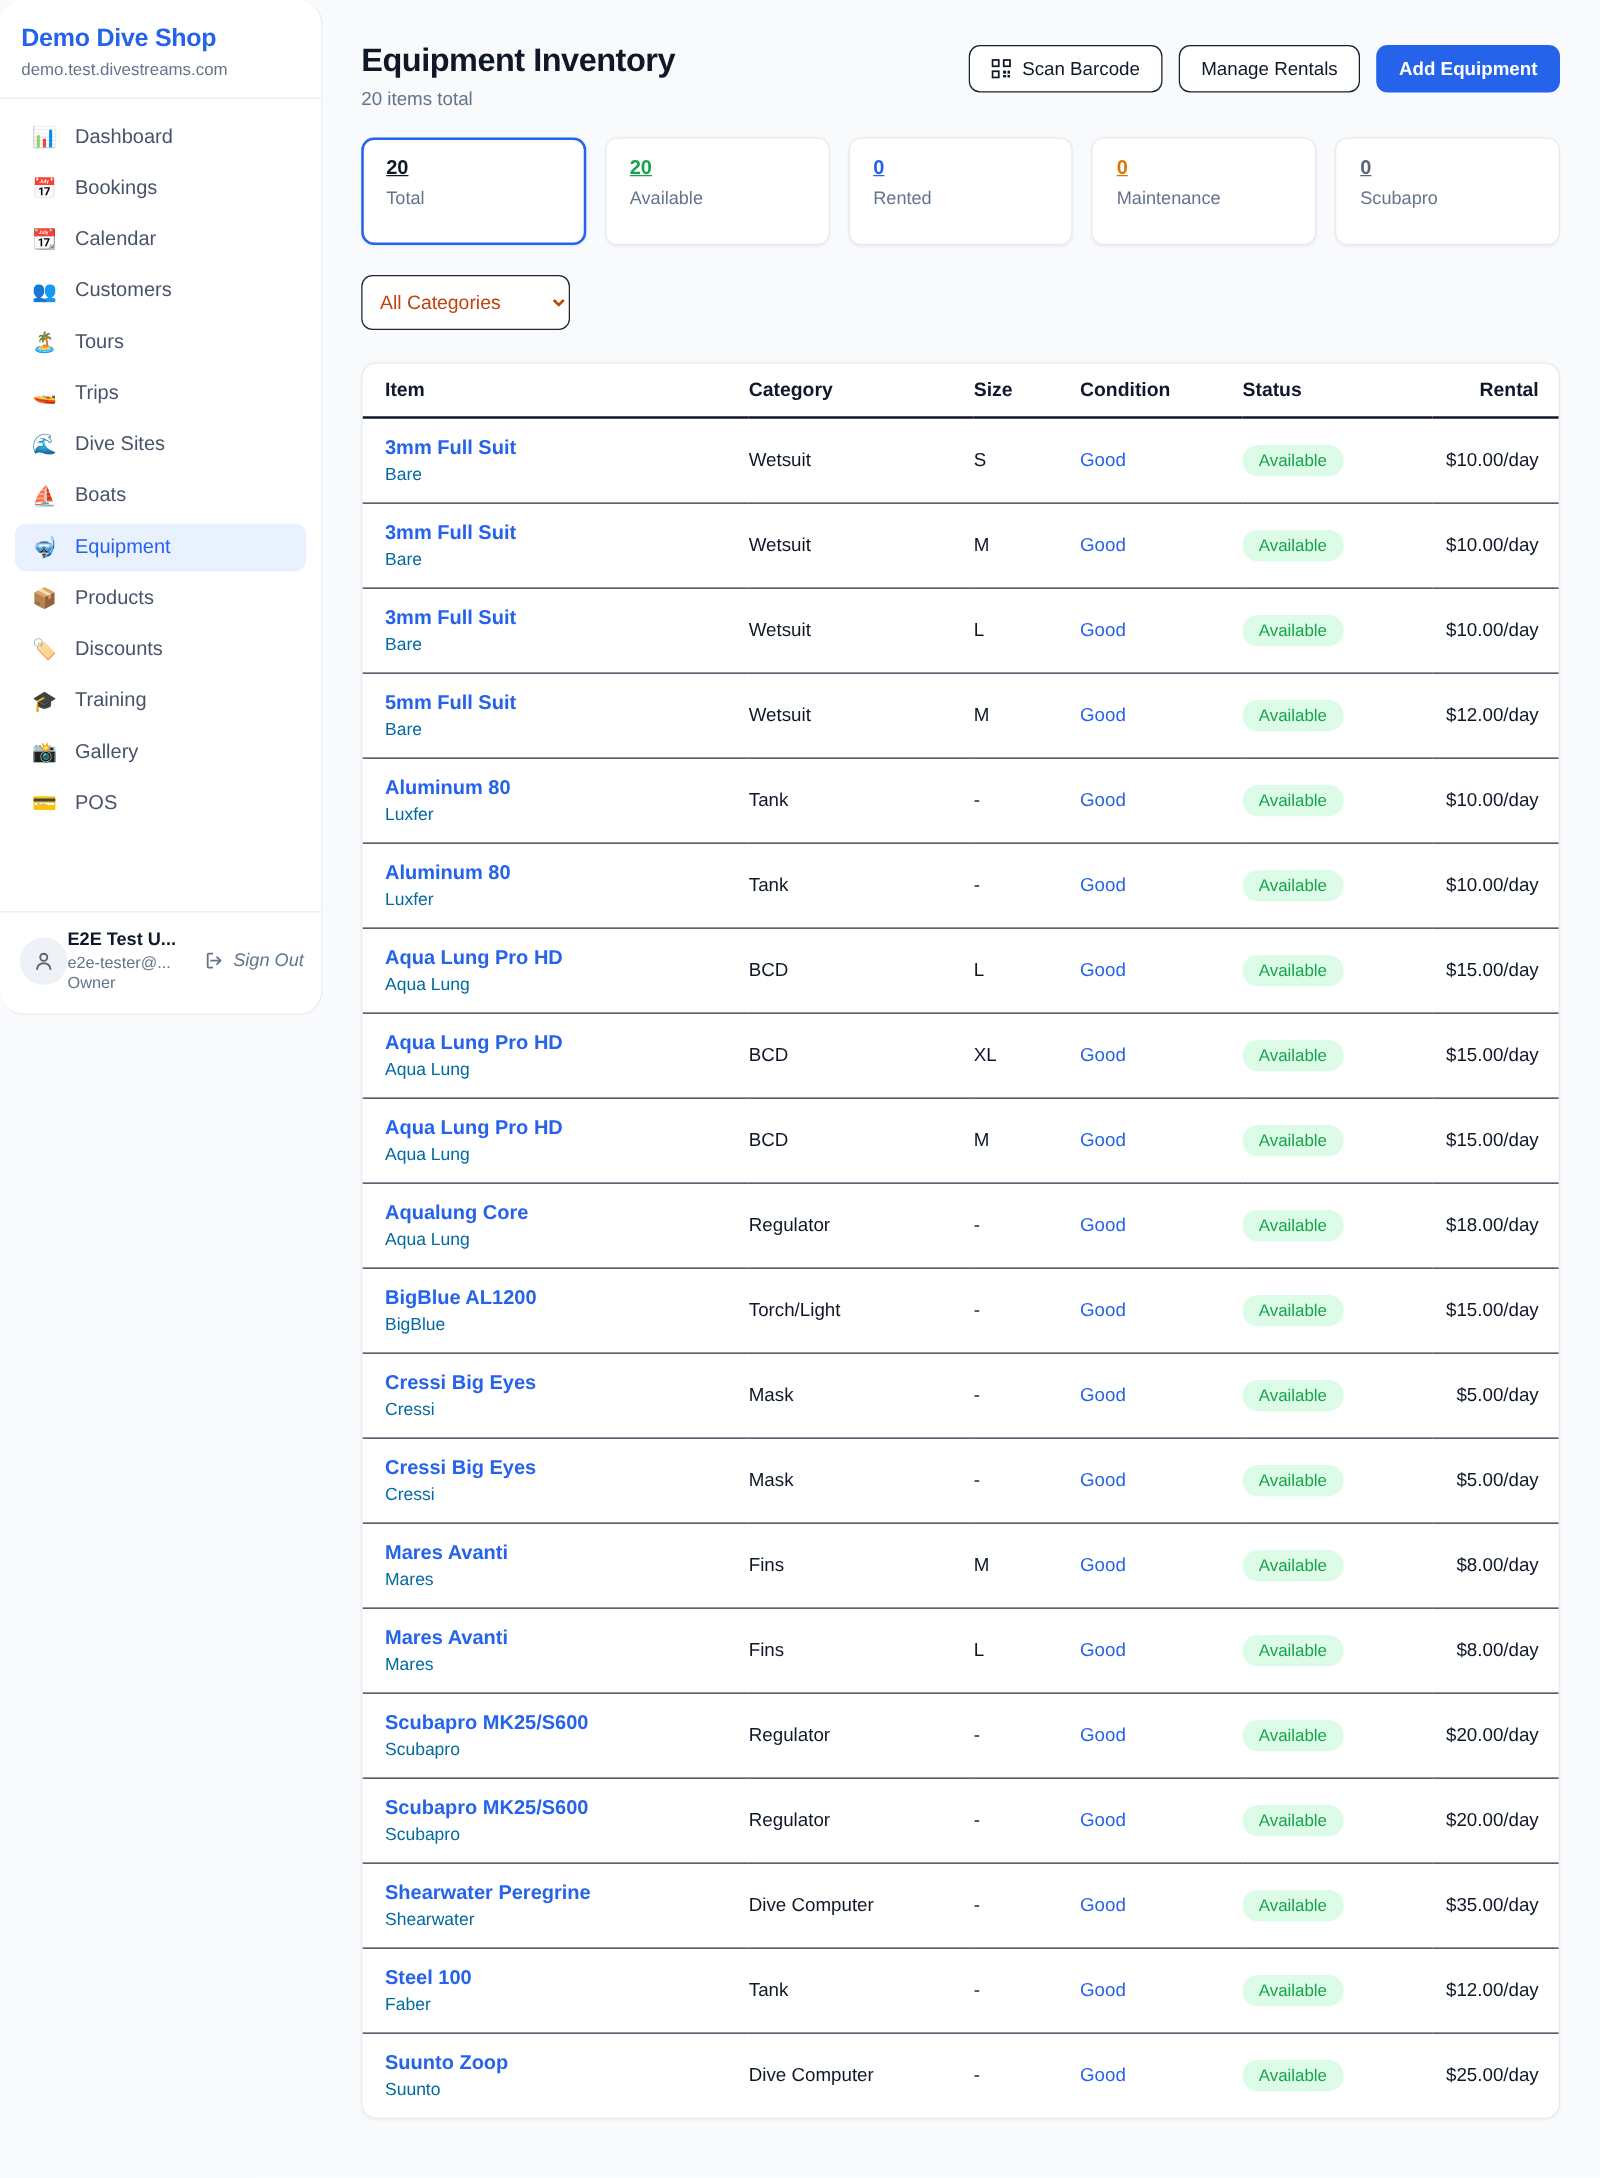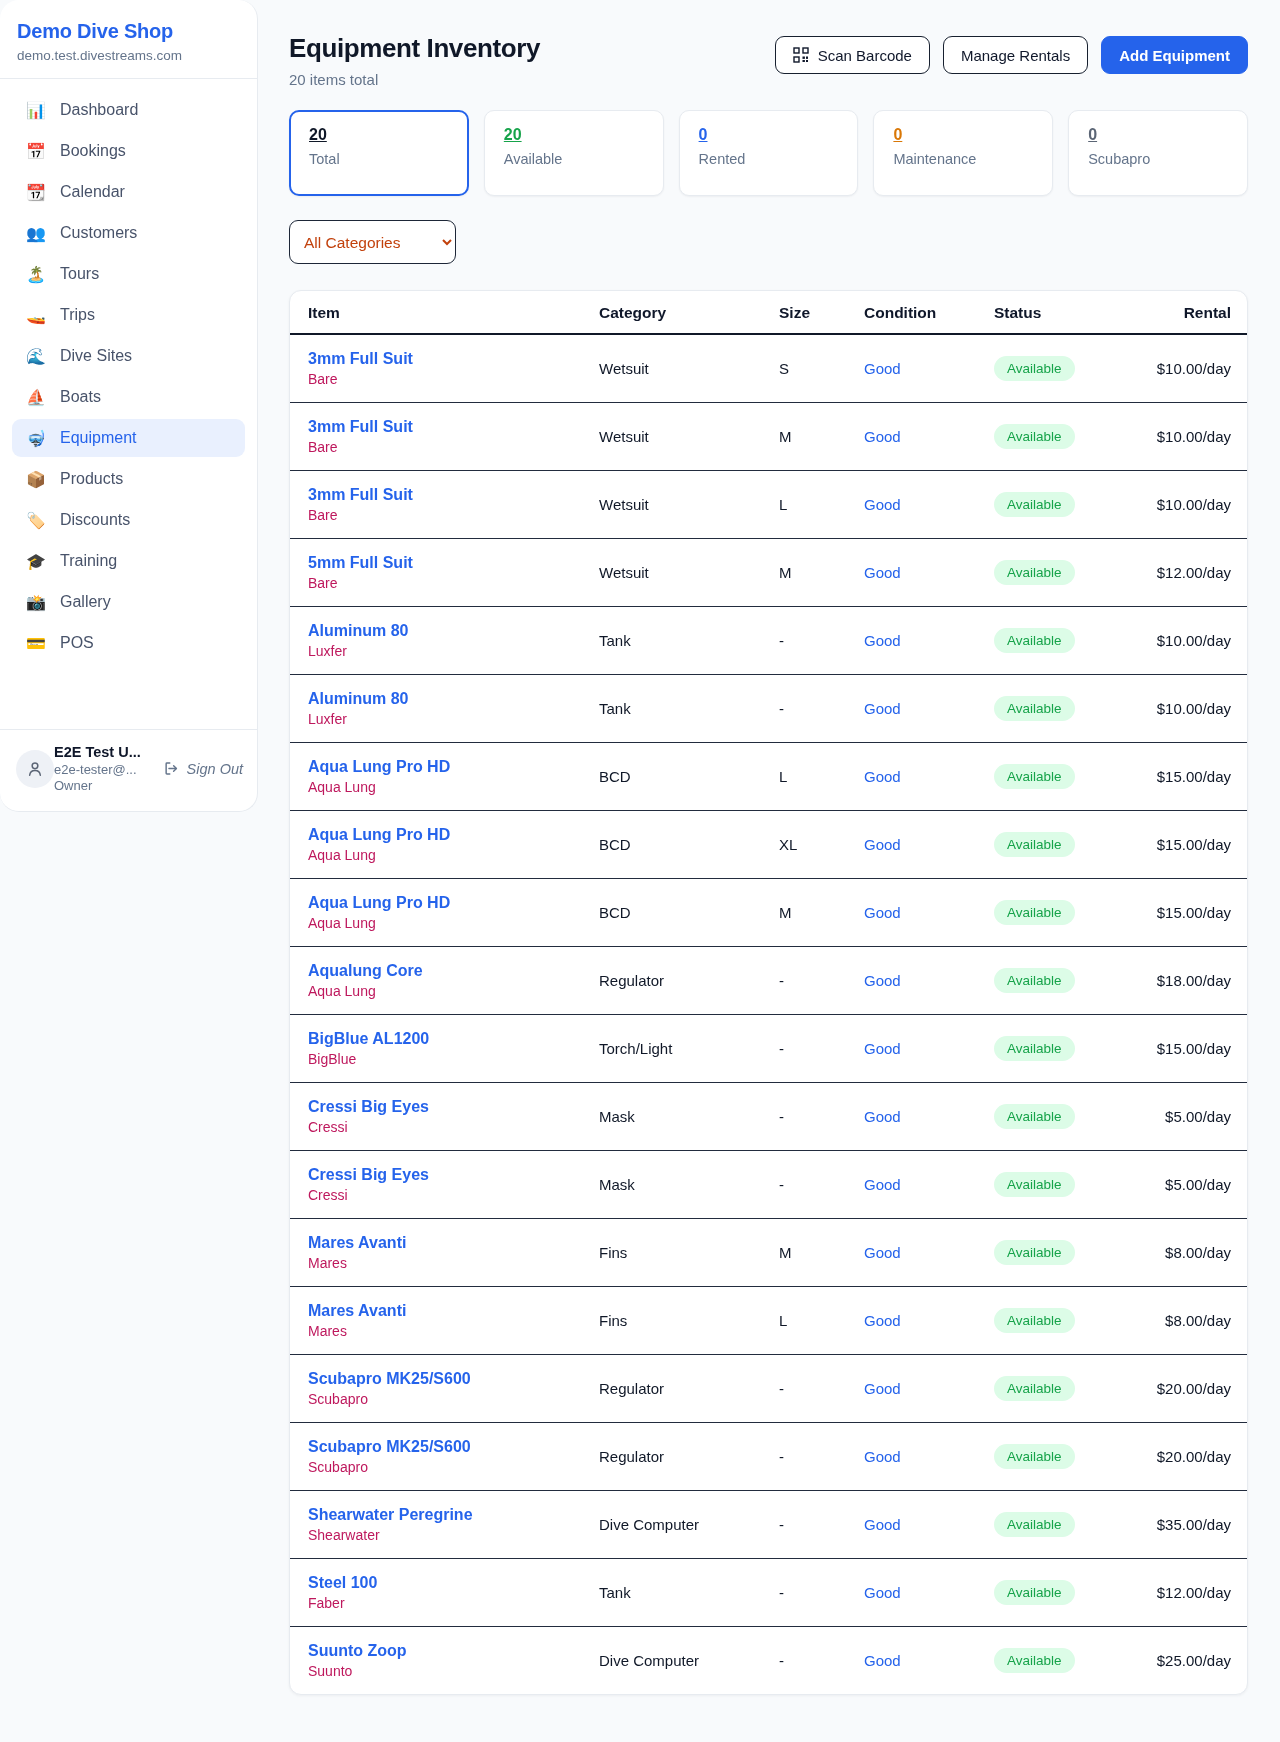--- a/index.html
+++ b/index.html
@@ -82,21 +82,21 @@
   th {
     text-align:left; font-size:15.5px; font-weight:600; color:#0f172a;
     padding:13px 0 11px; border-bottom:2px solid #101828;
   }
   th.col-item { padding-left:18px; }
   th.col-rental { text-align:right; padding-right:16px; }
   td { height:68px; vertical-align:middle; font-size:15px; color:#101828; padding:0; }
   tbody tr + tr td { border-top:1px solid #222c3e; }
   td.c-item { padding-left:18px; }
   .item-name { color:#2563eb; font-weight:600; font-size:16px; text-decoration:none; display:inline-block; cursor:pointer; }
-  .item-brand { color:#be185d; font-size:14px; margin-top:3px; }
+  .item-brand { color:#0369a1; font-size:14px; margin-top:3px; }
   td.c-cond { color:#2563eb; }
   .badge {
     display:inline-block; background:#dcfce7; color:#16a34a; font-size:13.5px;
     padding:5px 13px; border-radius:999px;
   }
   td.c-rental { text-align:right; padding-right:16px; }
   .icon-svg { display:block; }
 </style>
 </head>
 <body>

